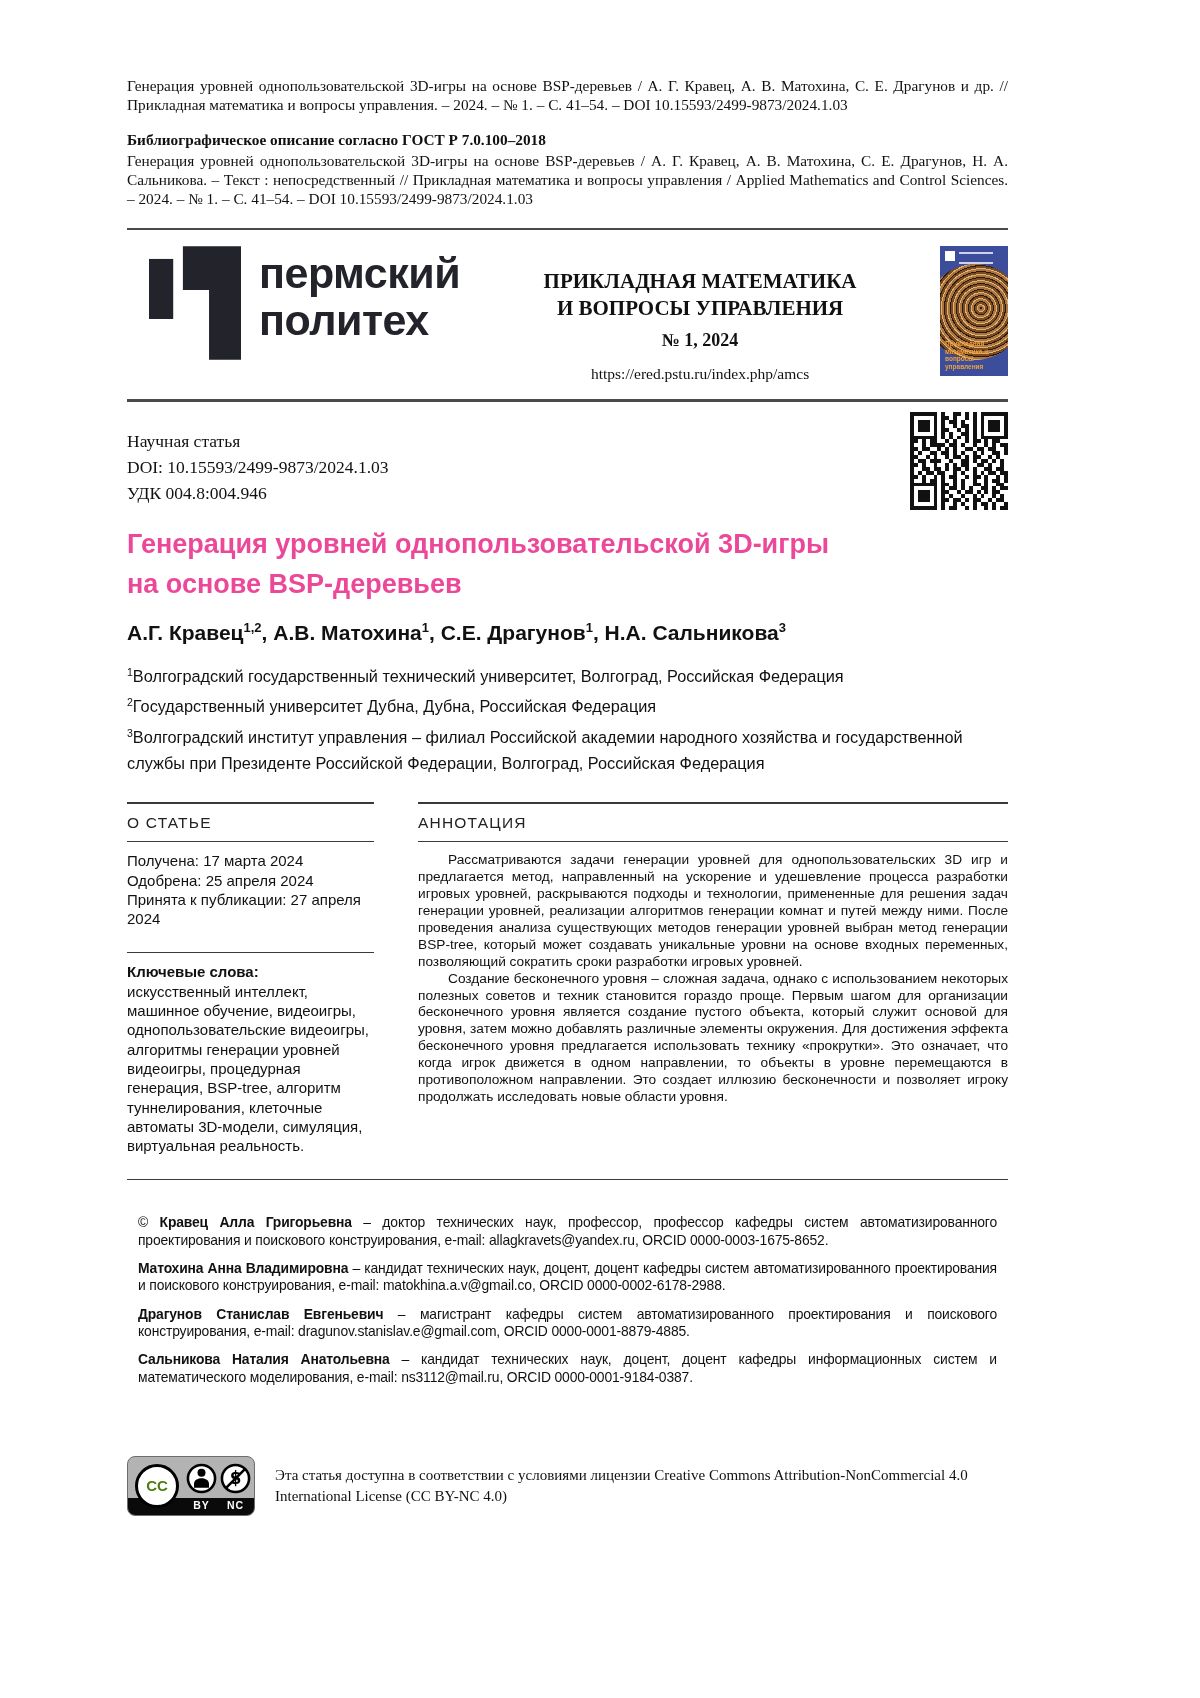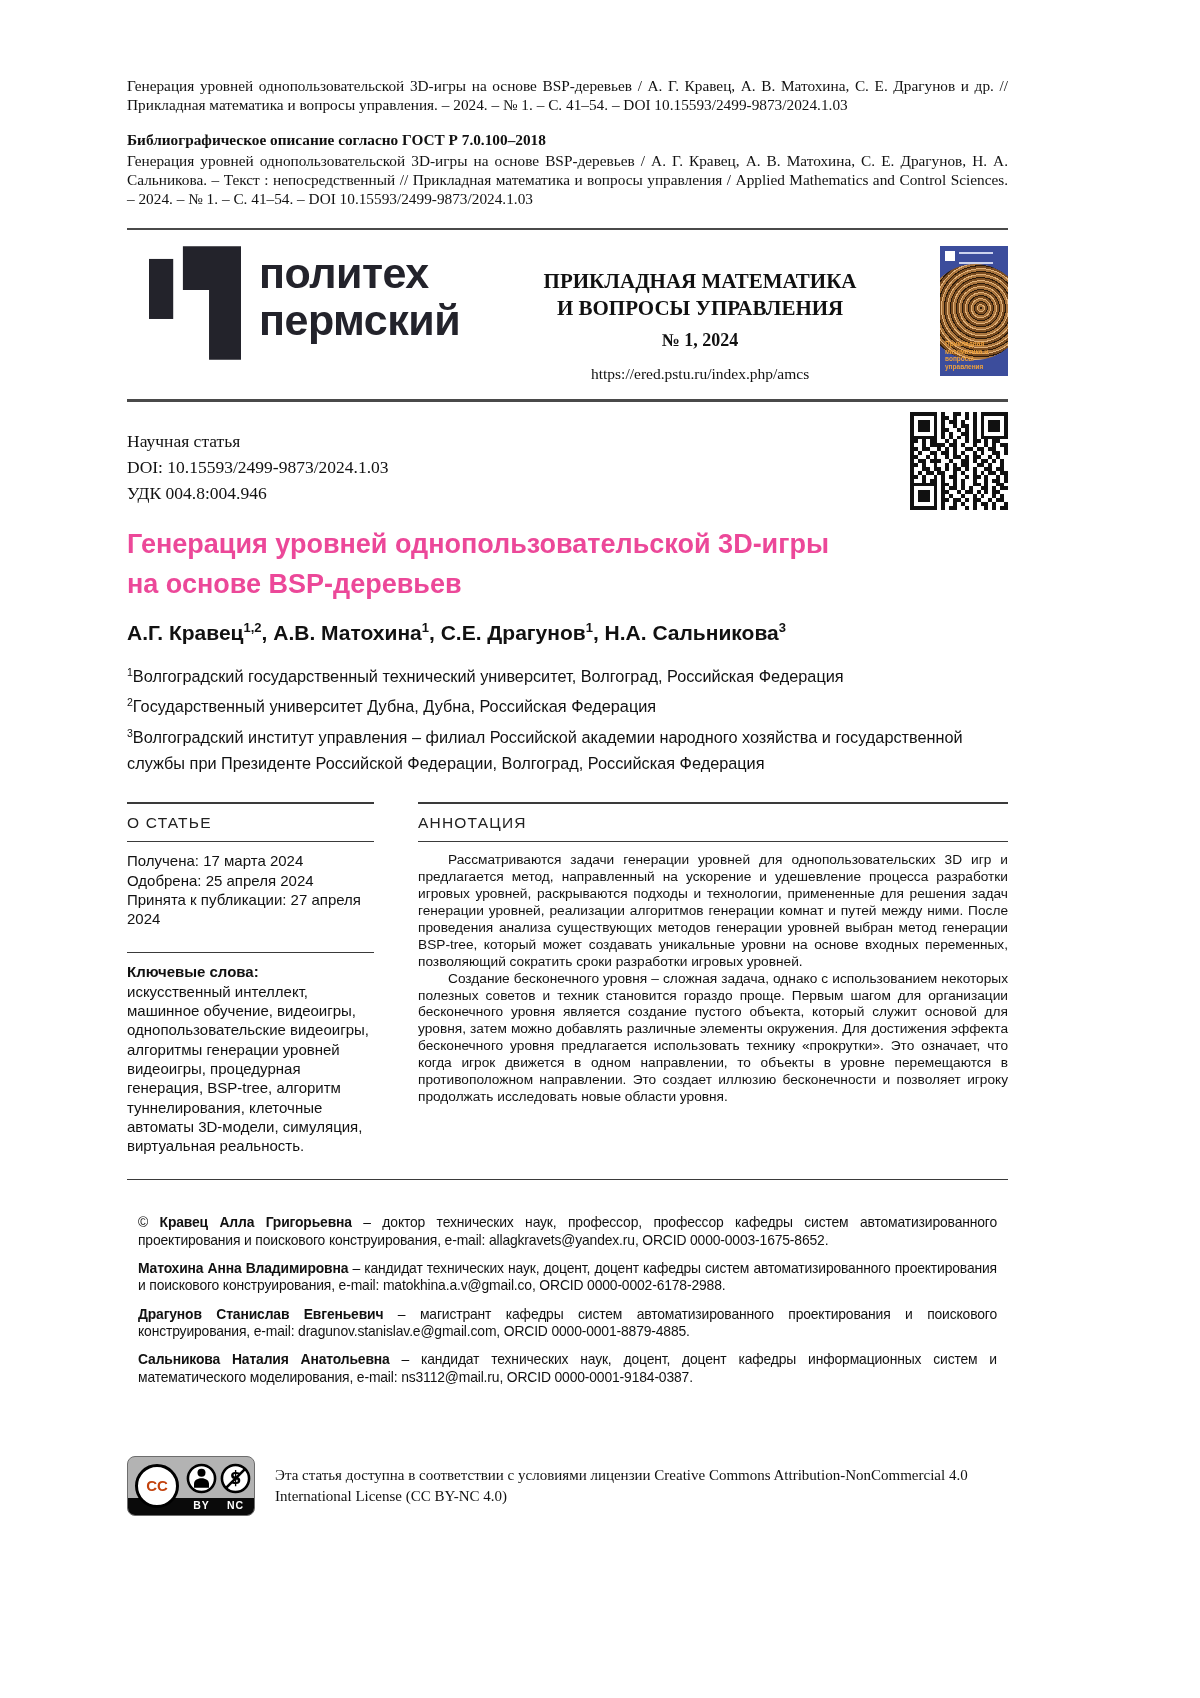--- a/index.html
+++ b/index.html
@@ -66,21 +66,21 @@
   
   .lic{margin-top:70px;display:flex;gap:20px;align-items:center;}
   .badge{position:relative;width:126px;height:58px;background:#b3b3b3;border:1px solid #6d6d6d;
          border-radius:8px;overflow:hidden;flex:none;}
   .strip{position:absolute;left:0;right:0;bottom:0;height:17px;background:#0a0a0a;}
   .strip span{position:absolute;top:1px;width:31px;text-align:center;color:#fff;
               font-size:10.5px;font-weight:bold;letter-spacing:1px;}
   .strip .by{left:58px;} .strip .nc{left:92px;}
   .cc-big{position:absolute;left:7px;top:7px;width:44px;height:44px;border-radius:50%;z-index:2;
           border:3px solid #000;background:#fff;box-sizing:border-box;display:flex;align-items:center;
-          justify-content:center;font-weight:bold;font-size:15px;color:#c2410c;}
+          justify-content:center;font-weight:bold;font-size:15px;color:#4d7c0f;}
   .mini{position:absolute;top:6px;width:31px;height:31px;}
   .mini.by-c{left:58px;} .mini.nc-c{left:92px;}
   .lic-text{font-family:"Liberation Serif",serif;font-size:15px;line-height:21px;max-width:700px;}
 </style>
 </head>
 <body>
 
 <div class="page">
 
   <div class="cite">Генерация уровней однопользовательской 3D-игры на основе BSP-деревьев / А. Г. Кравец, А. В. Матохина, С. Е. Драгунов и др. // Прикладная математика и вопросы управления. – 2024. – № 1. – С. 41–54. – DOI 10.15593/2499-9873/2024.1.03</div>
@@ -89,22 +89,22 @@
 
   <div class="band">
     <div class="logo">
       <span>
         <svg width="92" height="114" viewBox="0 0 95 117" aria-hidden="true">
           <rect x="0" y="13" width="25" height="62" fill="#23232b"></rect>
           <path d="M35 0 H95 V117 H62 V45 H35 Z" fill="#23232b"></path>
         </svg>
       </span>
       <div class="logo-words">
+        <div>пермский</div>
         <div>политех</div>
-        <div>пермский</div>
       </div>
     </div>
     <div class="jcenter">
       <div class="jtitle">
         <div>ПРИКЛАДНАЯ МАТЕМАТИКА</div>
         <div>И ВОПРОСЫ УПРАВЛЕНИЯ</div>
       </div>
       <div class="jissue">№ 1, 2024</div>
       <div class="jurl">https://ered.pstu.ru/index.php/amcs</div>
     </div>

